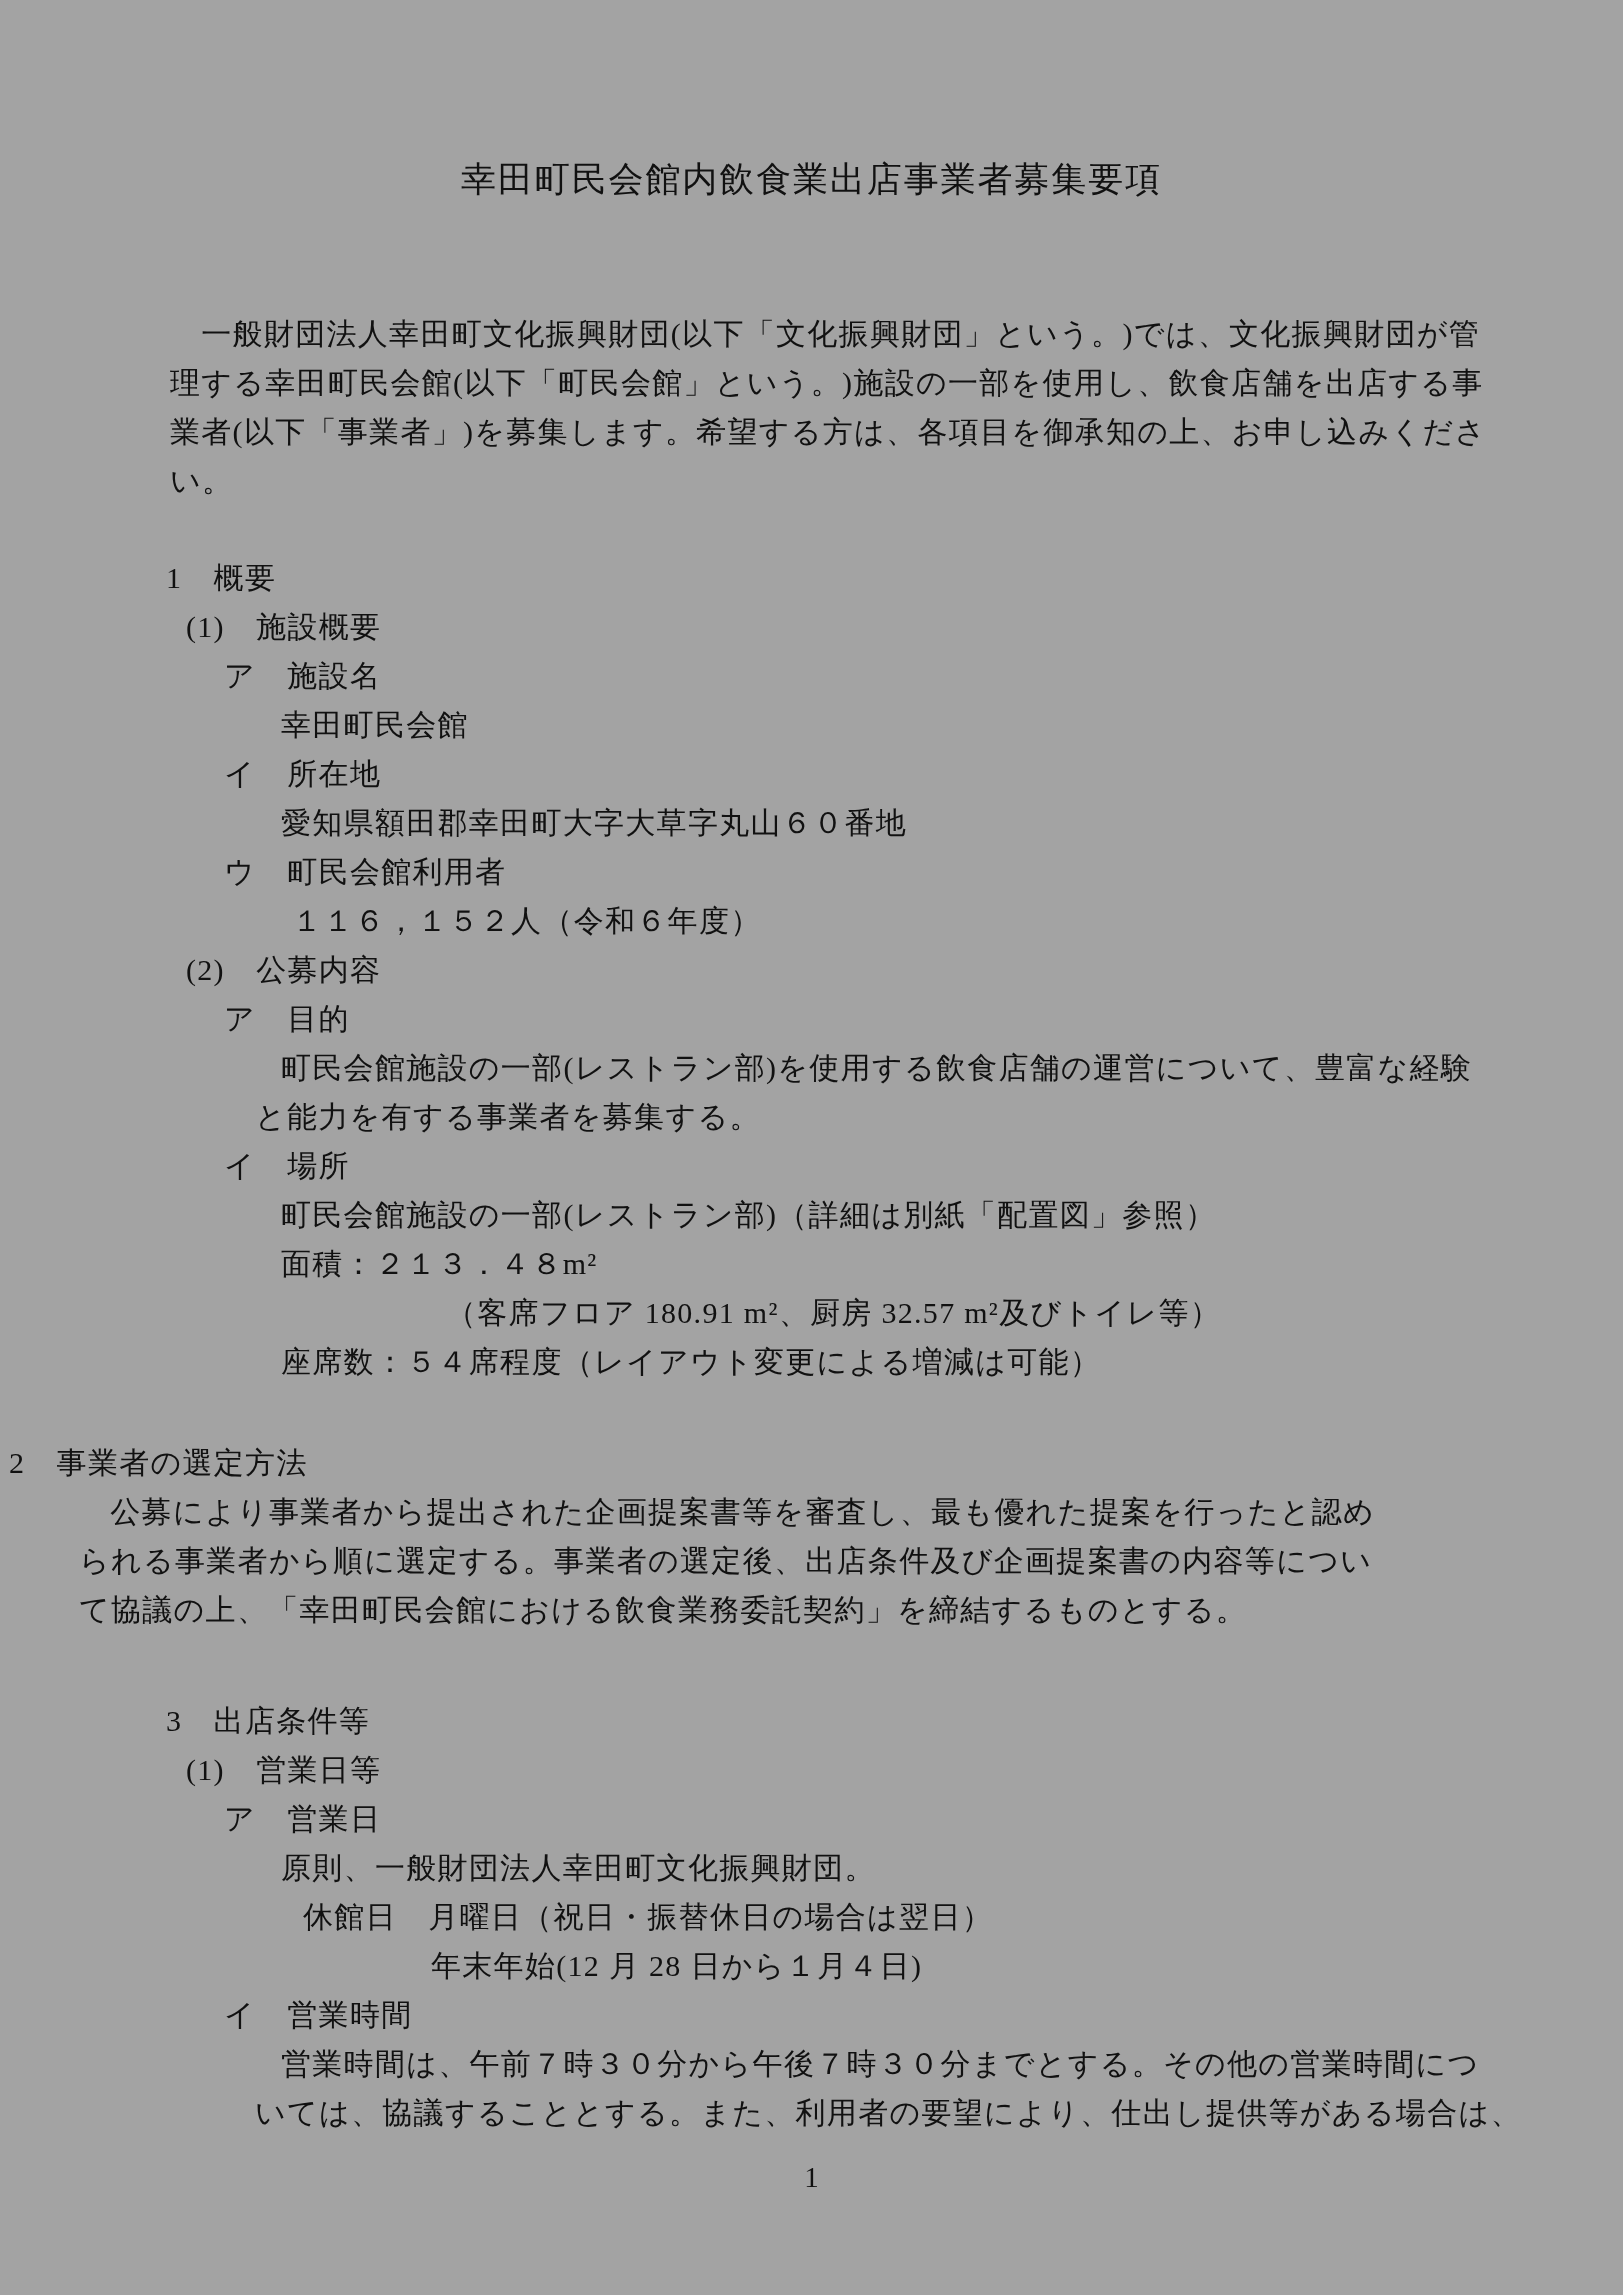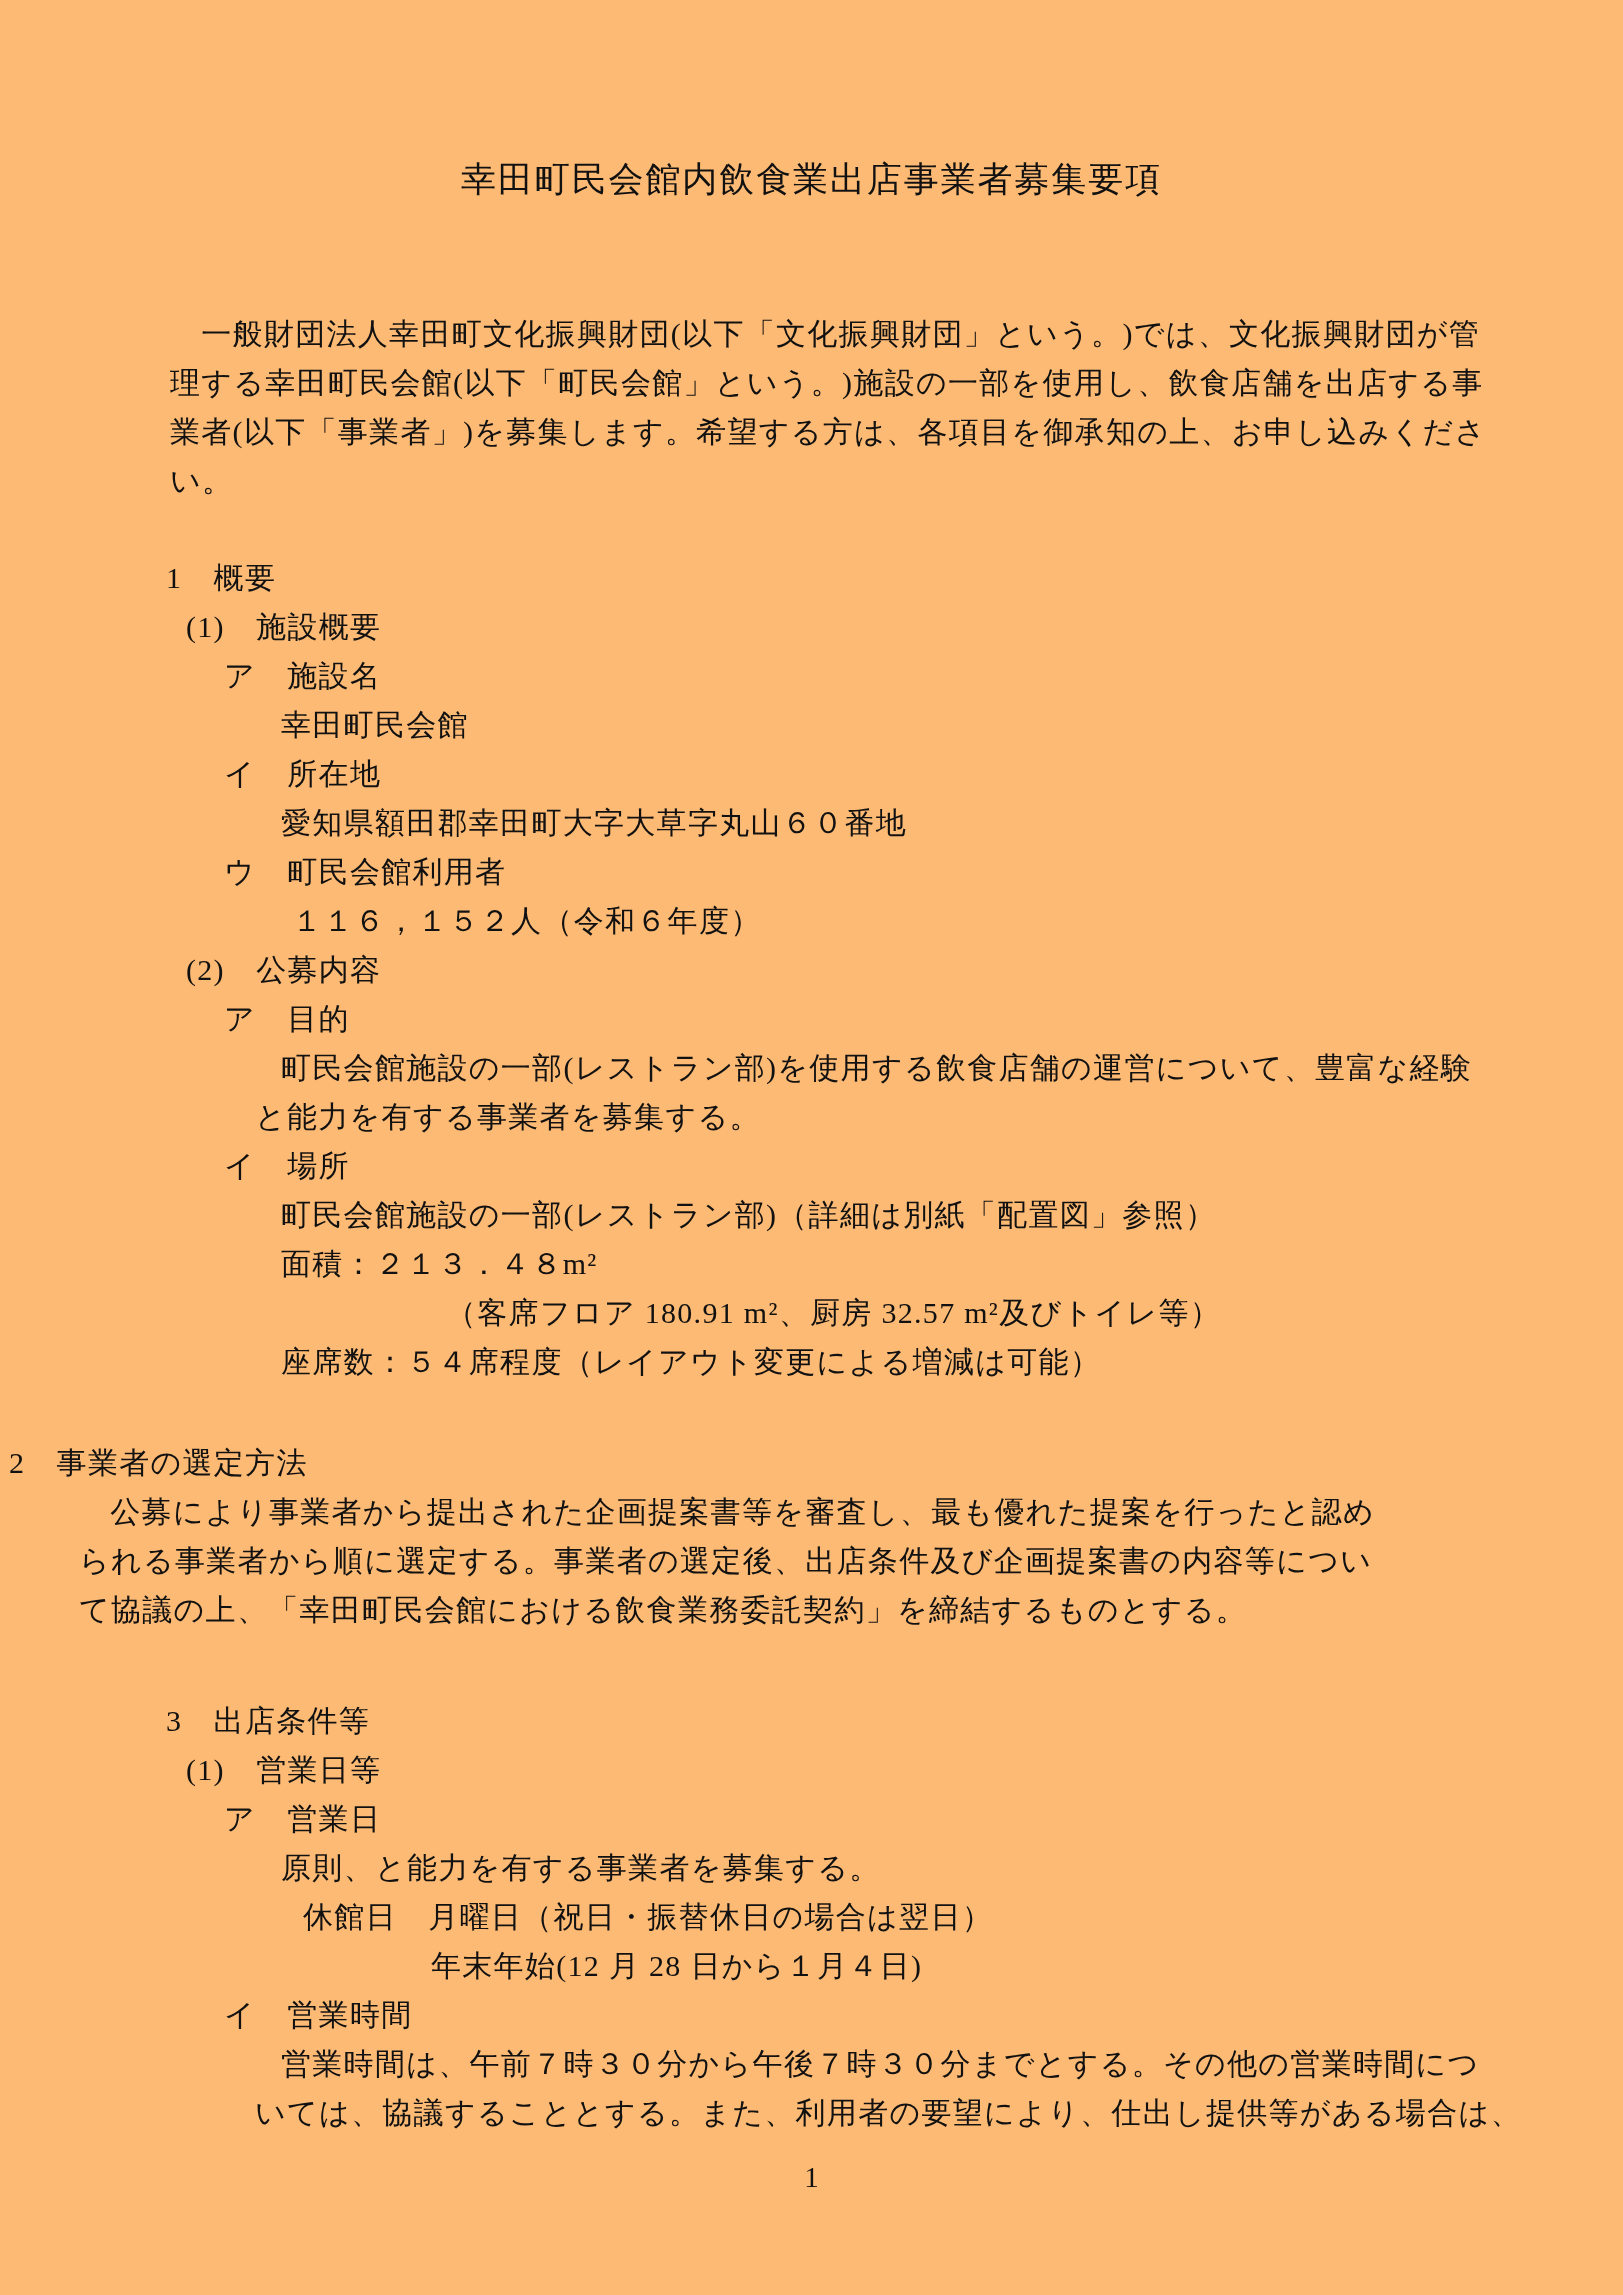--- a/index.html
+++ b/index.html
@@ -4,21 +4,21 @@
 <style>
   html, body {
     margin: 0;
     padding: 0;
     background: #ffffff;
   }
   .page {
     position: relative;
     width: 1623px;
     height: 2295px;
-    background: #fdba74;
+    background: #a3a3a3;
     color: #111111;
     font-family: "Liberation Serif", "DejaVu Serif", serif;
     font-size: 30px;
     letter-spacing: 1.3px;
     overflow: hidden;
   }
   .line {
     height: 49px;
     line-height: 49px;
     white-space: pre;
@@ -91,21 +91,21 @@
   <div class="line ind-c1">座席数：５４席程度（レイアウト変更による増減は可能）</div>
 
   <div class="line ind-h1 gap80">2　事業者の選定方法</div>
   <div class="line ind-p2">　公募により事業者から提出された企画提案書等を審査し、最も優れた提案を行ったと認め</div>
   <div class="line ind-p2">られる事業者から順に選定する。事業者の選定後、出店条件及び企画提案書の内容等につい</div>
   <div class="line ind-p2">て協議の上、「幸田町民会館における飲食業務委託契約」を締結するものとする。</div>
 
   <div class="line ind-h1 gap96">3　出店条件等</div>
   <div class="line ind-h2">(1)　営業日等</div>
   <div class="line ind-h3">ア　営業日</div>
-  <div class="line ind-c1">原則、と能力を有する事業者を募集する。</div>
+  <div class="line ind-c1">原則、一般財団法人幸田町文化振興財団。</div>
   <div class="line ind-kyu">休館日　月曜日（祝日・振替休日の場合は翌日）</div>
   <div class="line ind-nen">年末年始(12 月 28 日から１月４日)</div>
   <div class="line ind-h3">イ　営業時間</div>
   <div class="line ind-c1">営業時間は、午前７時３０分から午後７時３０分までとする。その他の営業時間につ</div>
   <div class="line ind-c1b">いては、協議することとする。また、利用者の要望により、仕出し提供等がある場合は、</div>
 
   <div class="pageno">1</div>
 
 </div>
 

